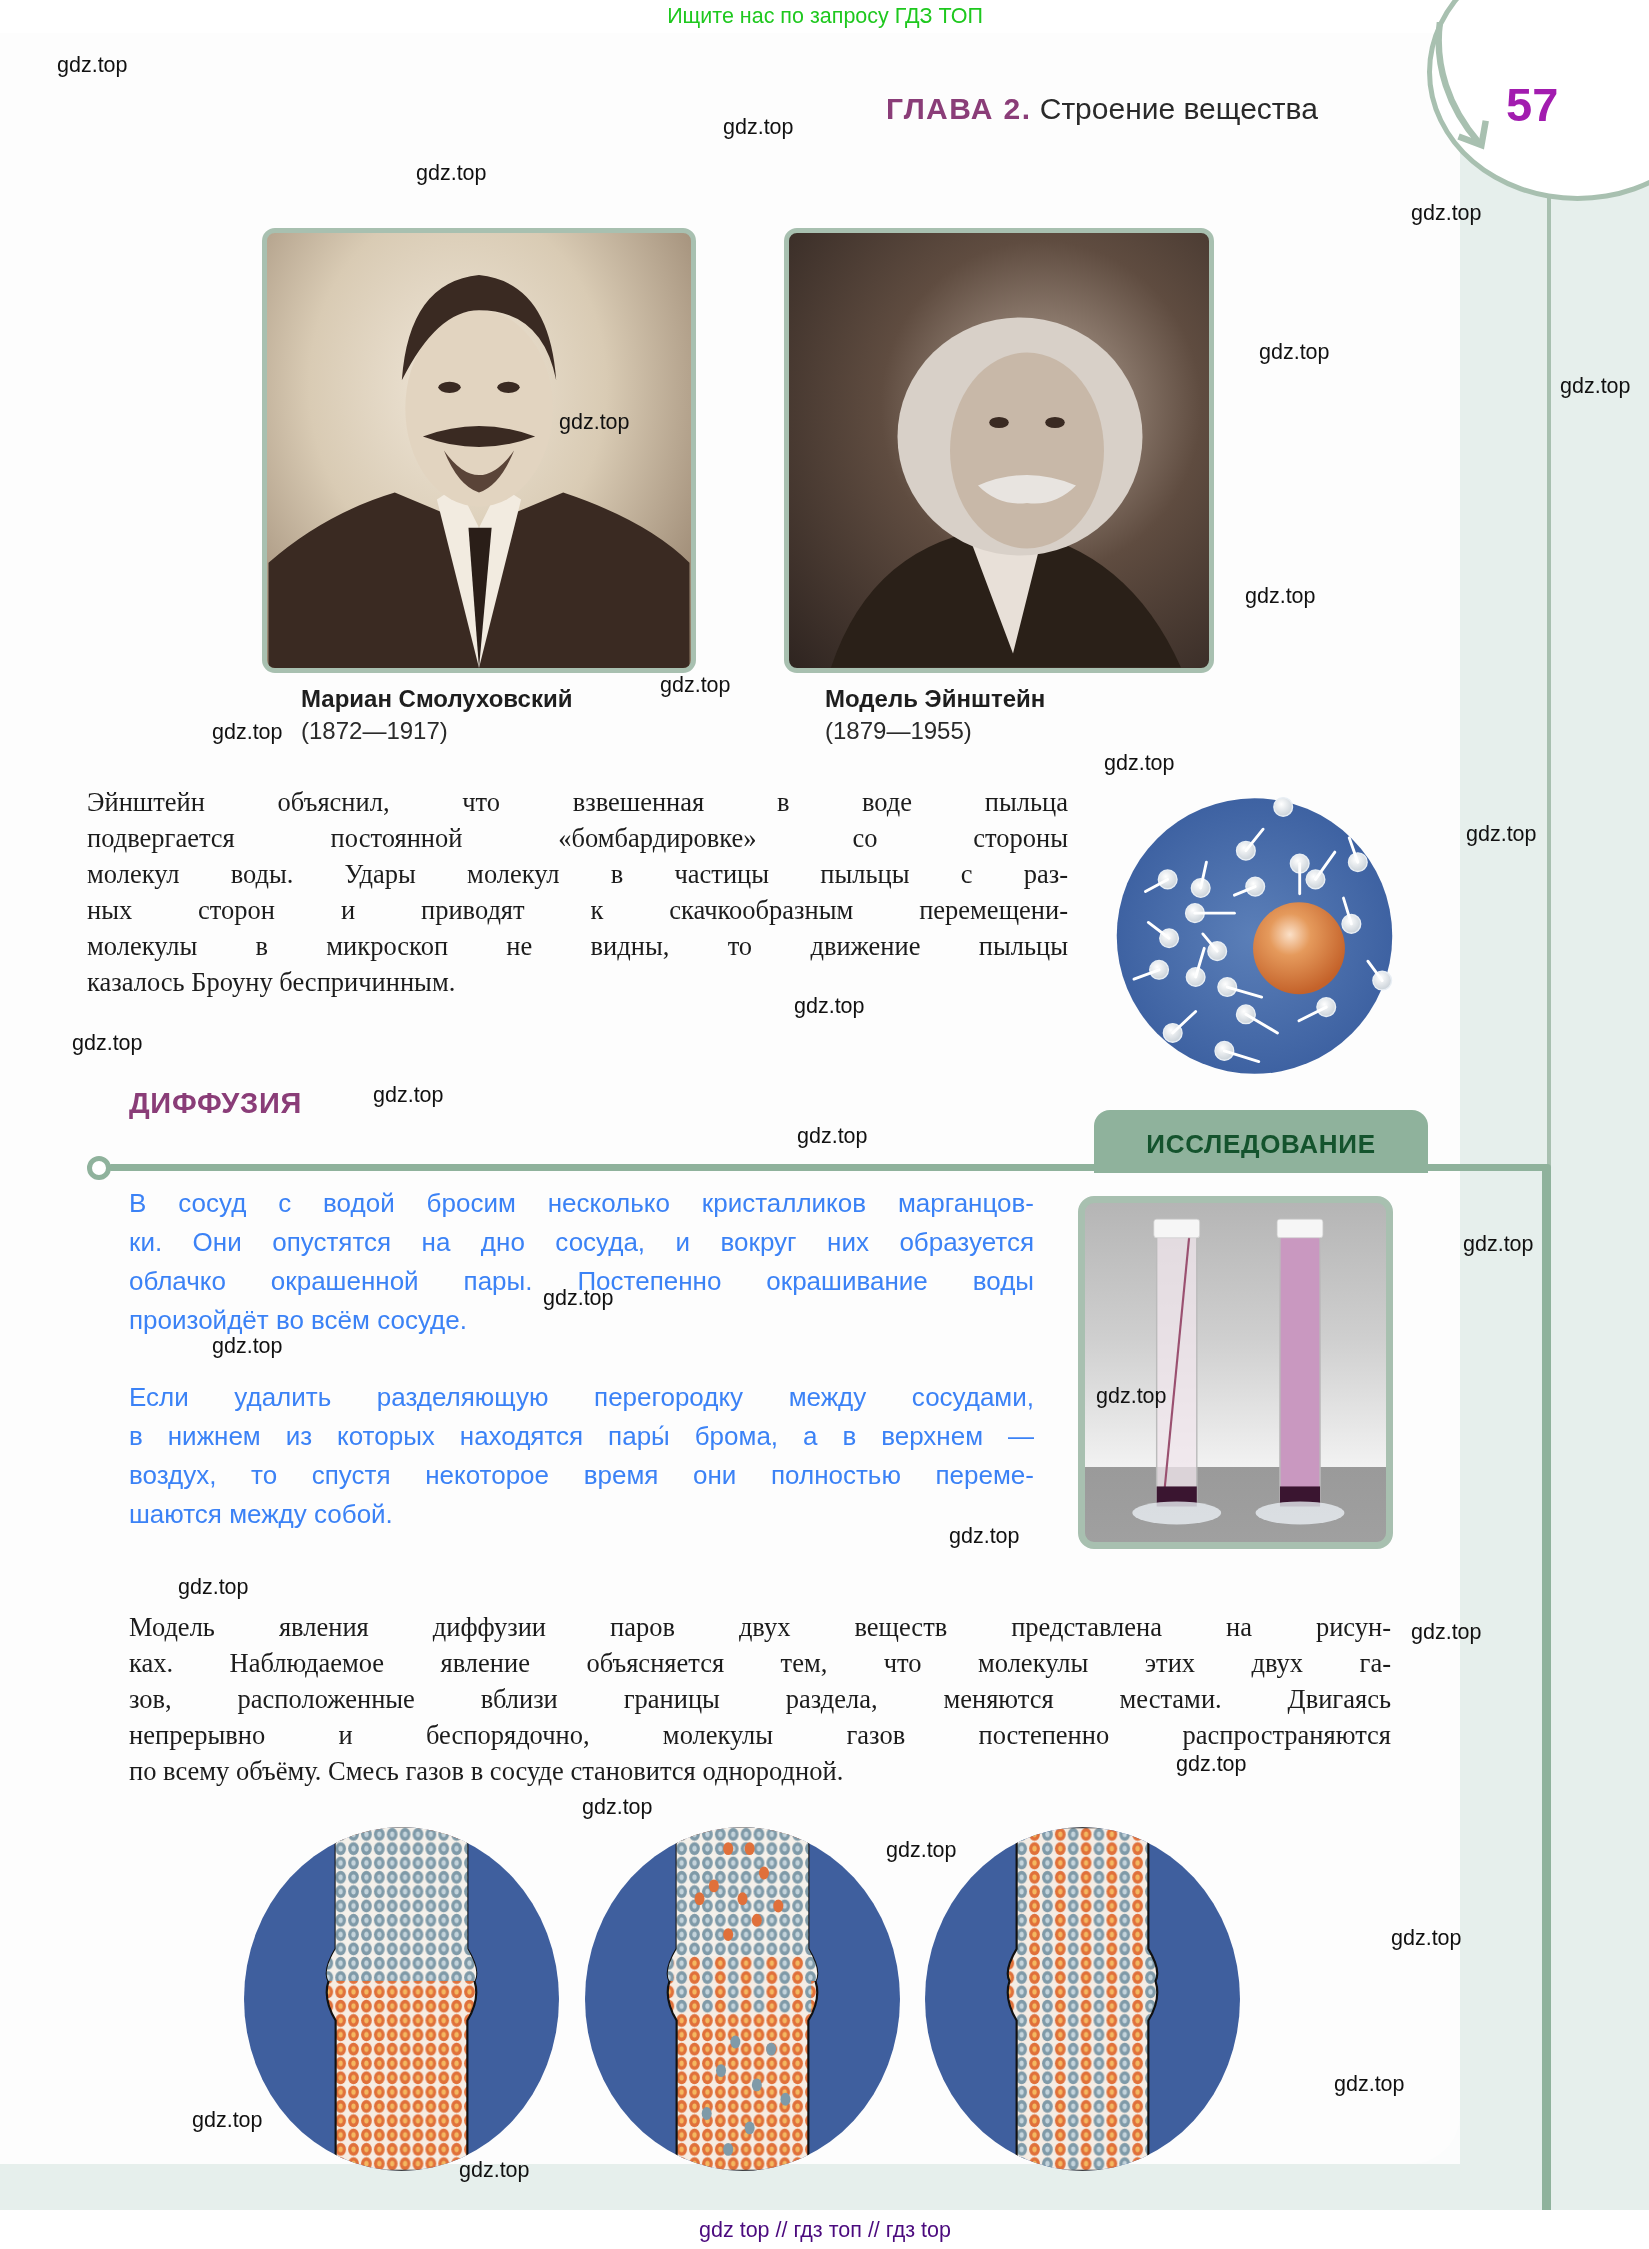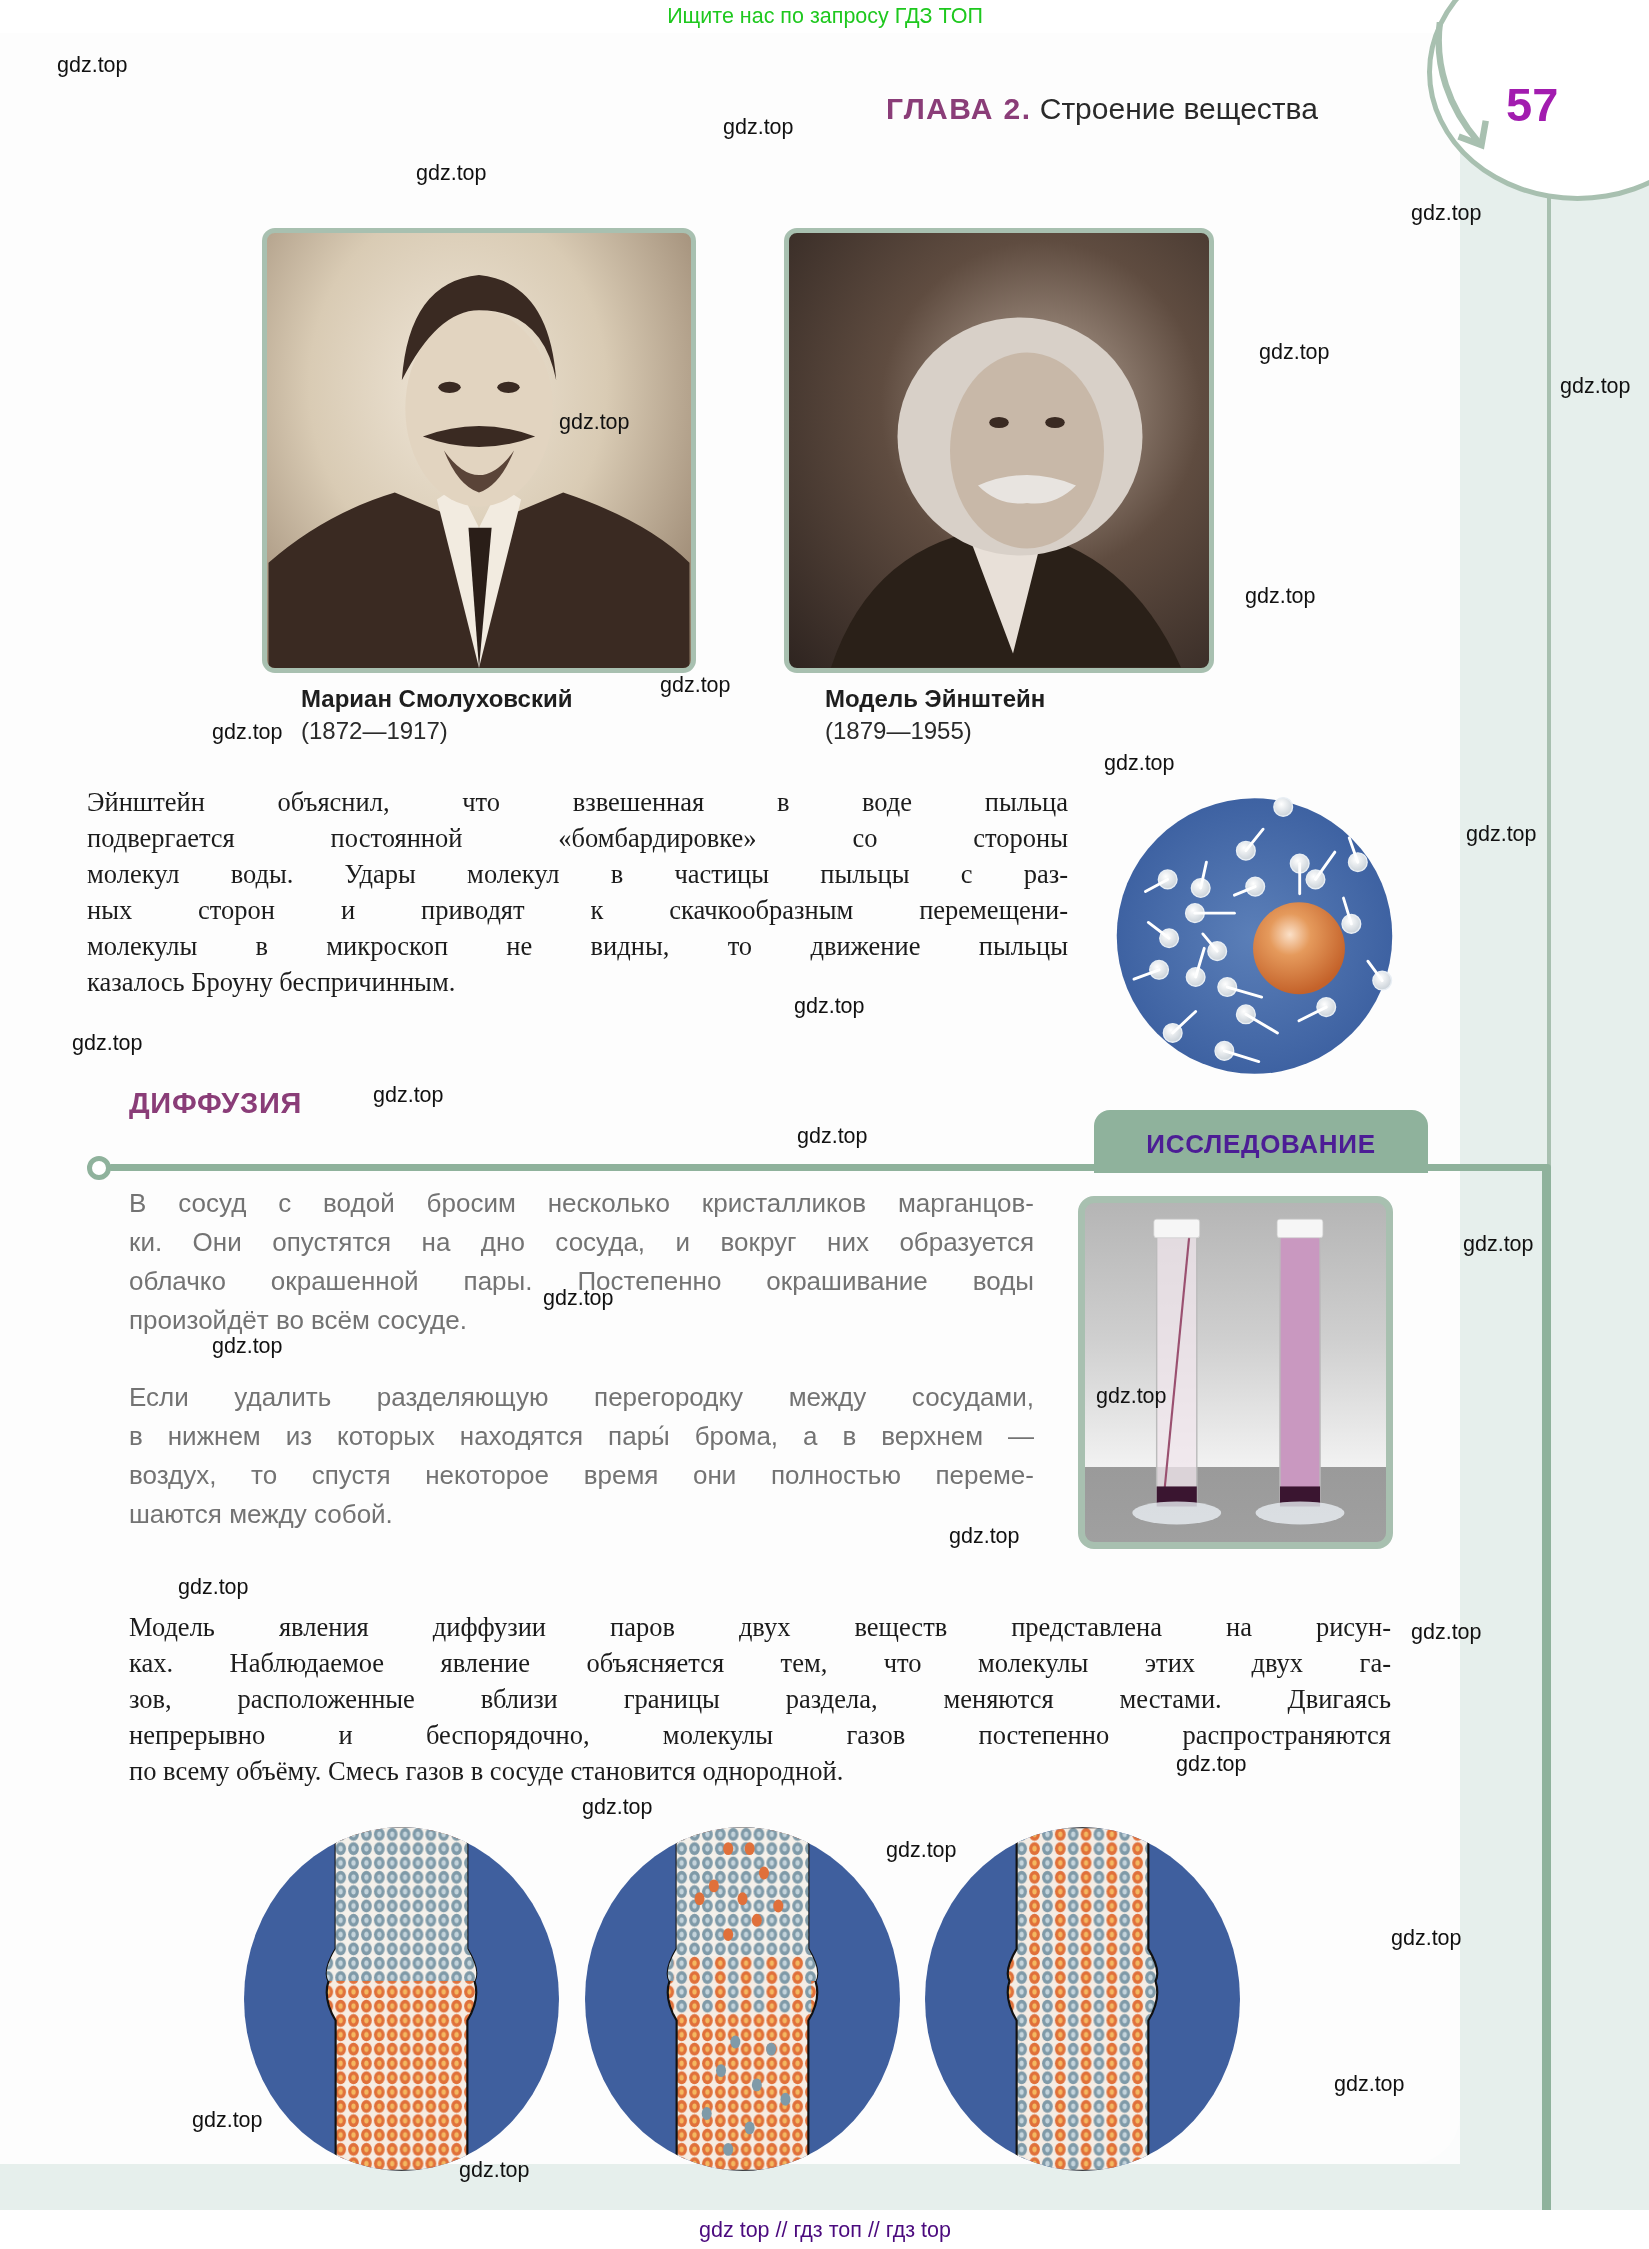--- a/index.html
+++ b/index.html
@@ -74,36 +74,36 @@
   .line { display:block; text-align:justify; text-align-last:justify; white-space:nowrap; }
   .line.last { text-align-last:left; }
 
   .brownian { left:1111px; top:789px; width:287px; height:287px; }
 
   .section-title {
     left:129px; top:1087px; font-size:29px; font-weight:bold; color:#8a3d78; letter-spacing:0.7px;
   }
   .research-tab {
     left:1094px; top:1110px; width:334px; height:63px; background:#8fb29c;
-    border-radius:16px 16px 0 0; color:#4c1d95; font-weight:bold; font-size:26px;
+    border-radius:16px 16px 0 0; color:#14532d; font-weight:bold; font-size:26px;
     text-align:center; line-height:69px; letter-spacing:0.7px;
   }
   .research-line {
     left:108px; top:1164px; width:1443px; height:7.2px; background:#8fb29c; border-radius:3.6px;
   }
   .research-right {
     left:1542px; top:1167px; width:8.6px; height:1043px; background:#8fb29c;
   }
   .research-dot {
     left:87px; top:1156px; width:24.4px; height:24.4px; border-radius:50%;
     border:5px solid #8fb29c; background:#fff; box-sizing:border-box;
   }
 
   .sans-text {
-    font-family:"Liberation Sans", sans-serif; color:#737373; font-size:26px; line-height:39px;
+    font-family:"Liberation Sans", sans-serif; color:#3b82f6; font-size:26px; line-height:39px;
   }
   .para-diff-1 { left:129px; top:1184px; width:905px; }
   .para-diff-2 { left:129px; top:1378px; width:905px; }
 
   .cylinders {
     left:1078px; top:1196px; width:315px; height:353px; border:7.2px solid #a8c0b0;
     border-radius:16px; box-sizing:border-box; overflow:hidden;
     background:linear-gradient(180deg,#b5b5b5 0%,#cfcfcf 40%,#f2f2f2 78%,#9a9a9a 78%,#a0a0a0 100%);
   }
   .cylinders svg { width:100%; height:100%; display:block; }

